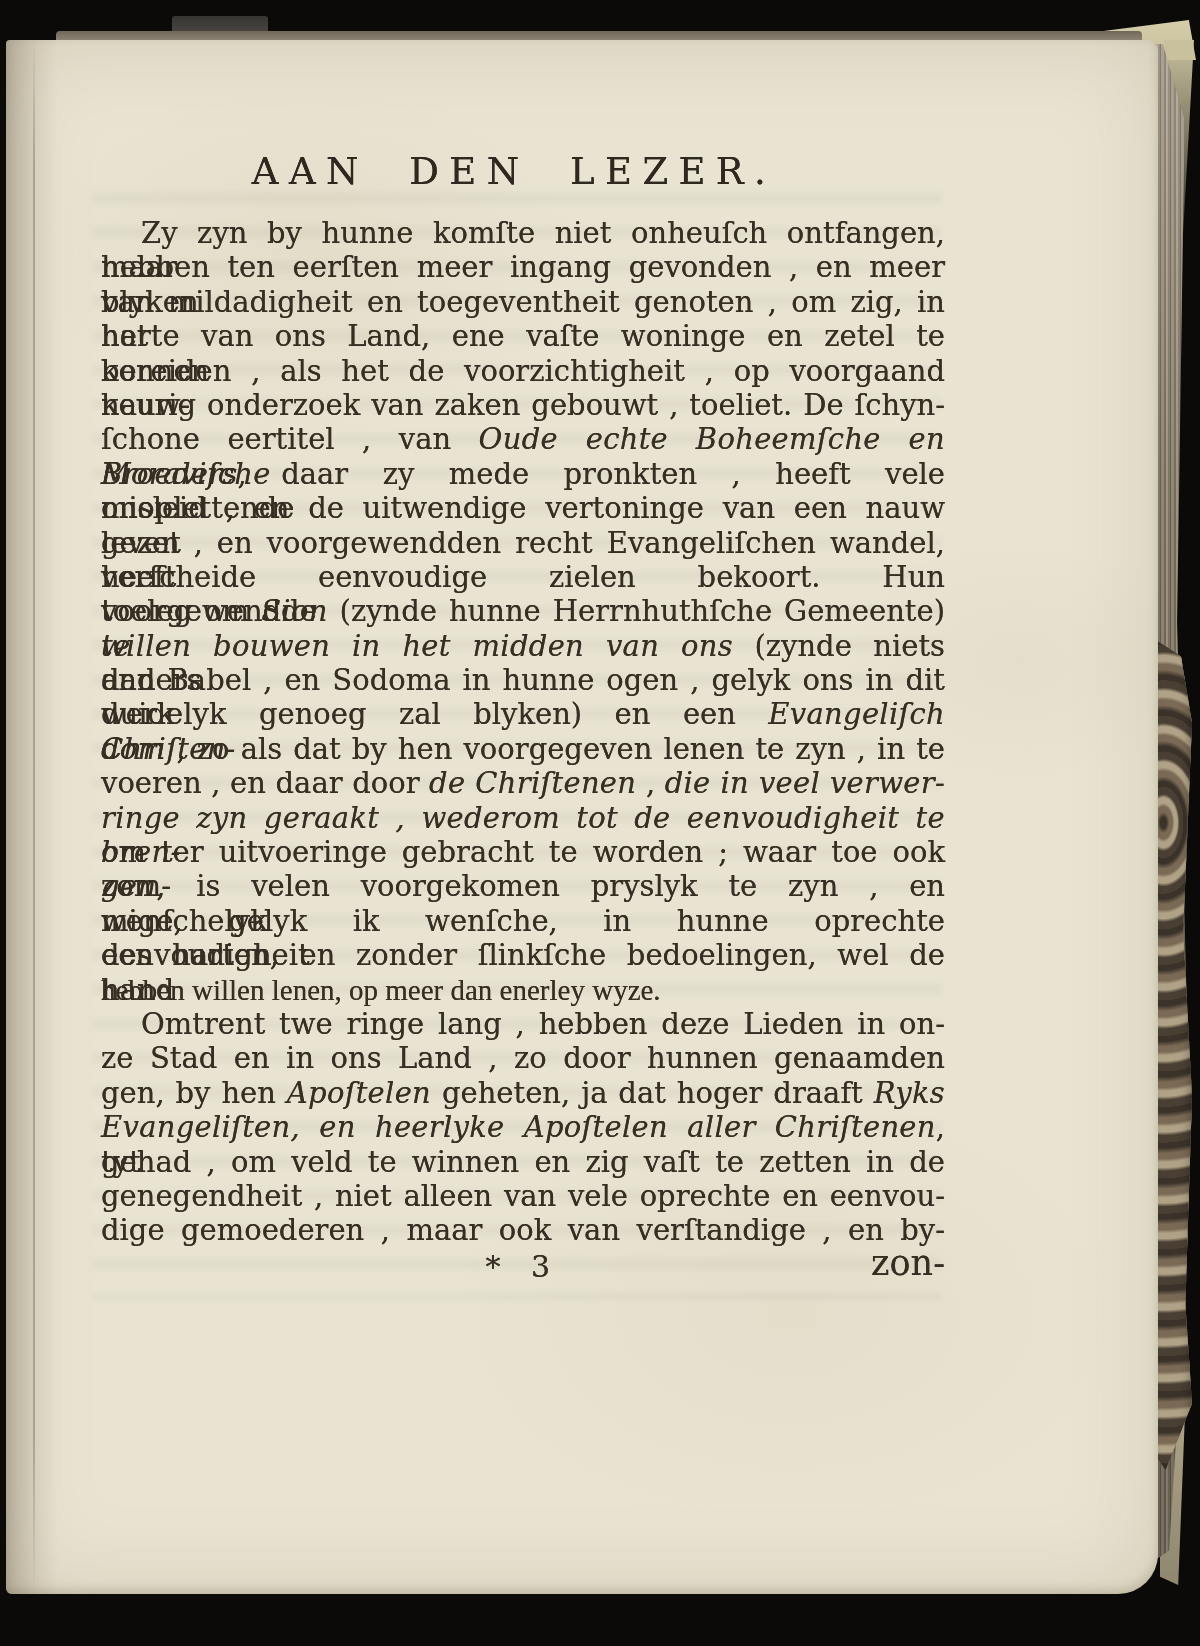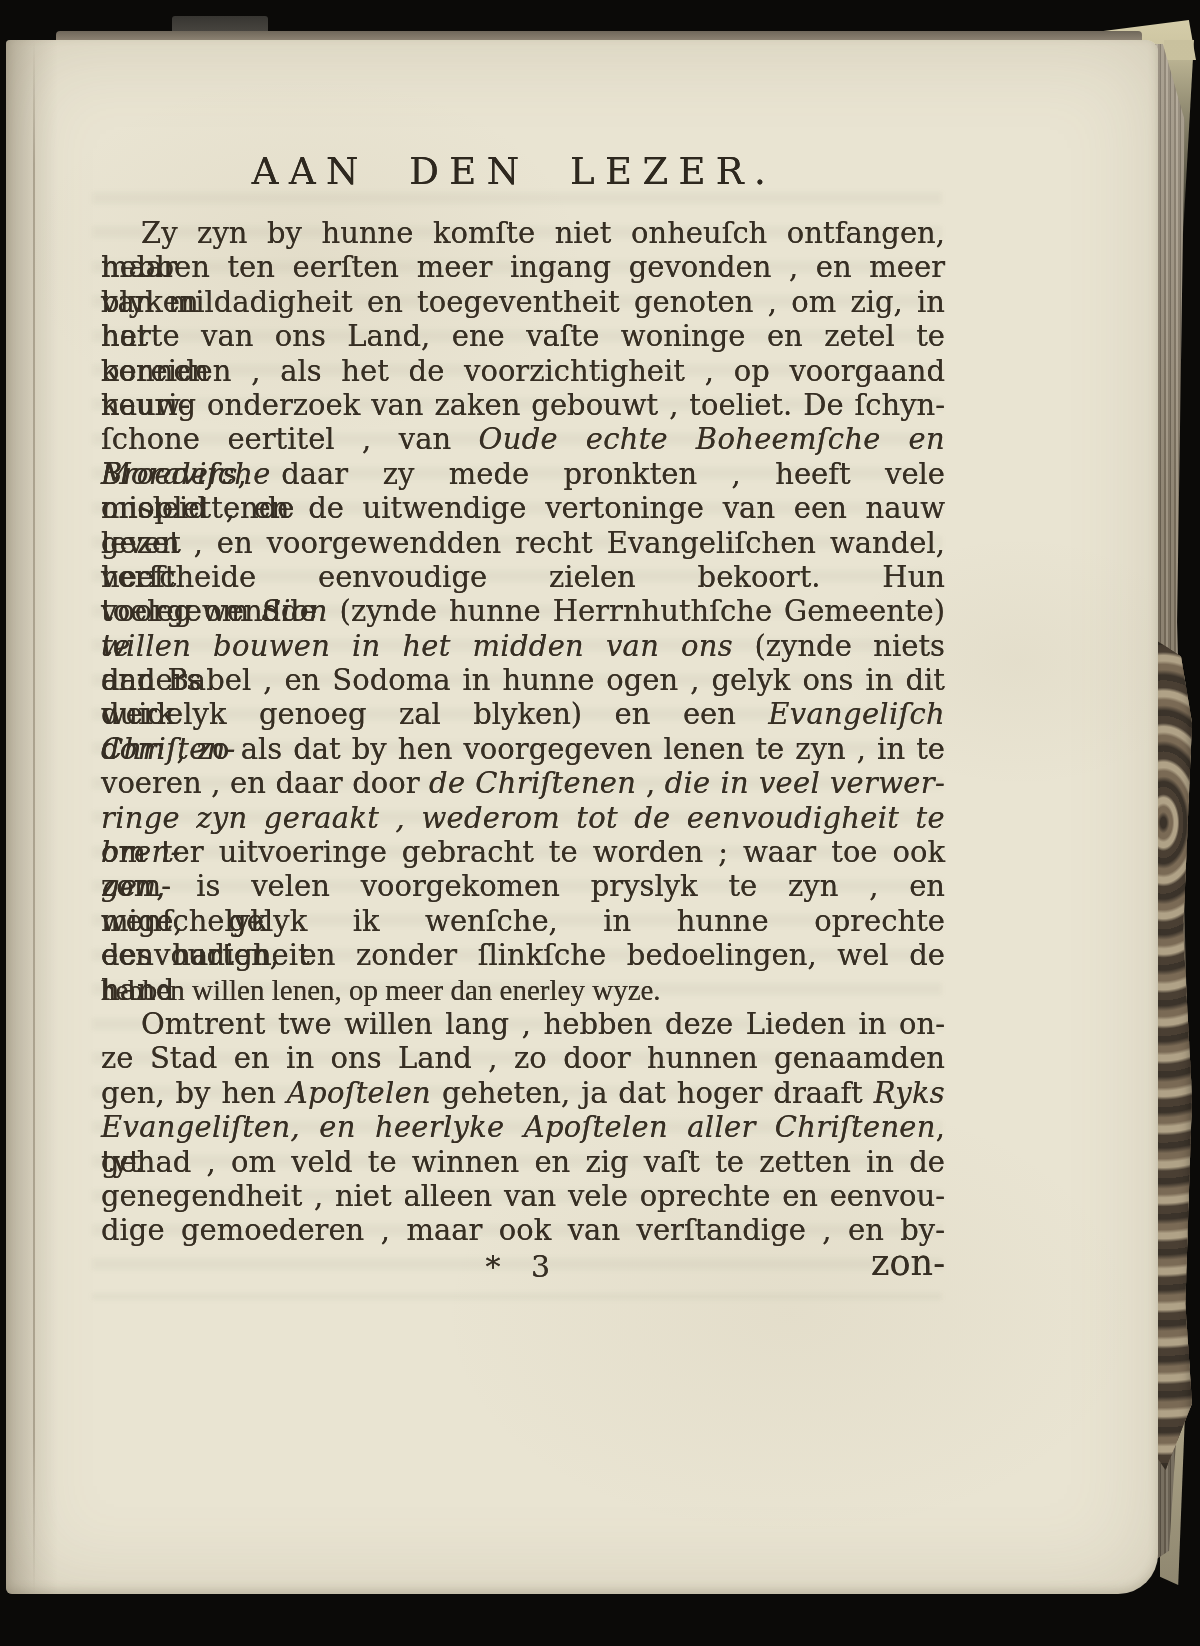--- a/index.html
+++ b/index.html
@@ -180,21 +180,21 @@
       <div class="line"><span>dan Babel , en Sodoma in hunne ogen , gelyk ons in dit werk</span></div>
       <div class="line"><span>duidelyk genoeg zal blyken) en een </span><span class="it">Evangeliſch Chriſten-</span></div>
       <div class="line"><span class="it">dom</span><span> , zo als dat by hen voorgegeven lenen te zyn , in te</span></div>
       <div class="line"><span>voeren , en daar door </span><span class="it">de Chriſtenen</span><span> , </span><span class="it">die in veel verwer-</span></div>
       <div class="line"><span class="it">ringe zyn geraakt , wederom tot de eenvoudigheit te bren-</span></div>
       <div class="line"><span>om ter uitvoeringe gebracht te worden ; waar toe ook zom-</span></div>
       <div class="line"><span class="it">gen</span><span>, is velen voorgekomen pryslyk te zyn , en wenſchelyk</span></div>
       <div class="line"><span>mige, gelyk ik wenſche, in hunne oprechte eenvoudigheit</span></div>
       <div class="line"><span>des harten, en zonder ſlinkſche bedoelingen, wel de hand</span></div>
       <div class="line align-left"><span>hebben willen lenen, op meer dan enerley wyze.</span></div>
-      <div class="line indent"><span>Omtrent twe willen lang , hebben deze Lieden in on-</span></div>
+      <div class="line indent"><span>Omtrent twe ringe lang , hebben deze Lieden in on-</span></div>
       <div class="line"><span>ze Stad en in ons Land , zo door hunnen genaamden</span></div>
       <div class="line"><span>gen, by hen </span><span class="it">Apoſtelen</span><span> geheten, ja dat hoger draaft </span><span class="it">Ryks</span></div>
       <div class="line"><span class="it">Evangeliſten, en heerlyke Apoſtelen aller Chriſtenen</span><span>, tyt</span></div>
       <div class="line"><span>gehad , om veld te winnen en zig vaſt te zetten in de</span></div>
       <div class="line"><span>genegendheit , niet alleen van vele oprechte en eenvou-</span></div>
       <div class="line"><span>dige gemoederen , maar ook van verſtandige , en by-</span></div>
       <div class="footer-row">
       <span class="signature-mark">* 3</span>
       <span class="catchword">zon-</span>
     </div>

